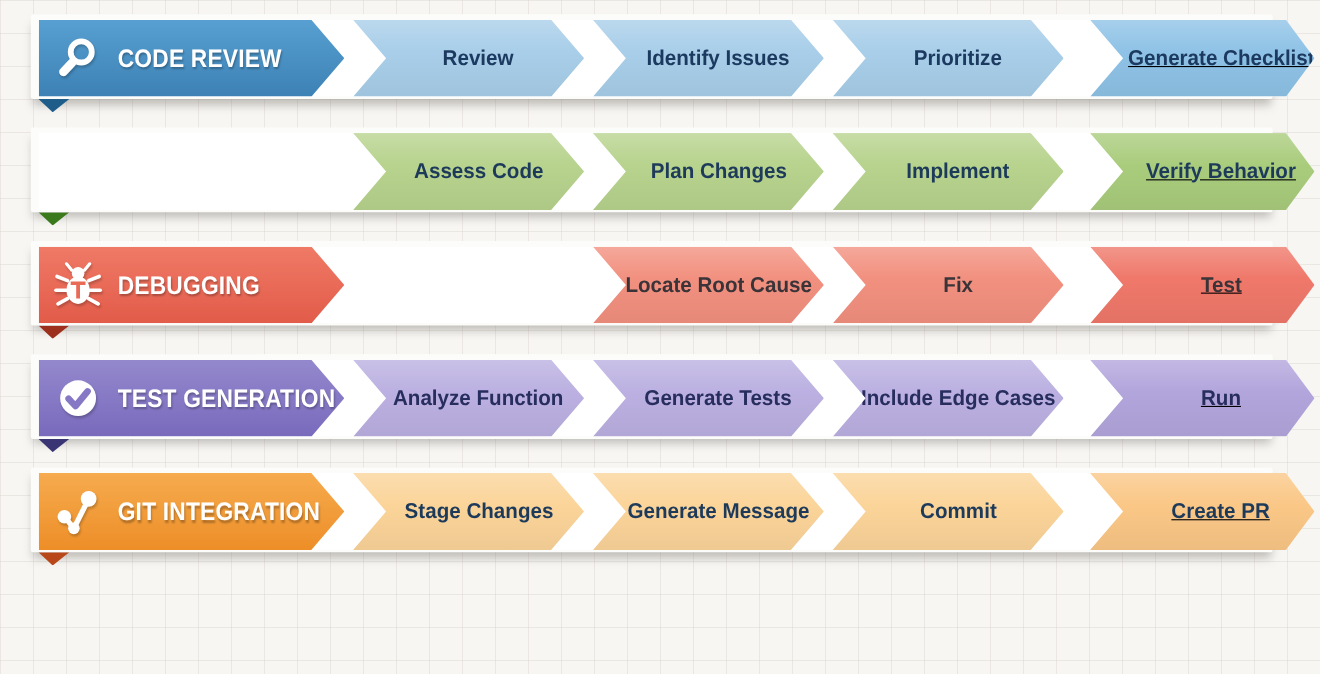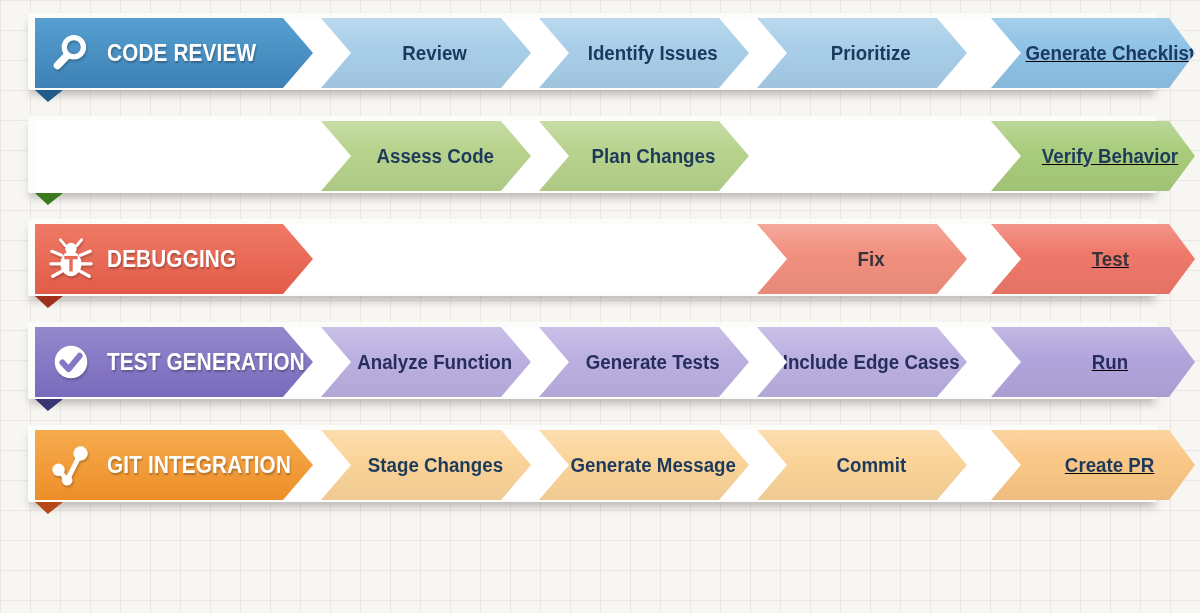--- a/index.html
+++ b/index.html
@@ -92,20 +92,23 @@
 
 <div class="row" style="--header-top: #85bb55; --header-bottom: #689f39; --fold: #3a7a1c; --step: #b7d38d; --step-last: #a9cc7c; --step-text: #1d3a5a; --accent: #76ad46;">
   <div class="backing"></div>
   <div class="strip">
     <div class="seg step st1">
         <span class="step-label">Assess Code</span>
       </div>
     <div class="seg step st2">
         <span class="step-label">Plan Changes</span>
       </div>
+    <div class="seg step st3">
+        <span class="step-label">Implement</span>
+      </div>
     <div class="seg step st4">
         <span class="step-label">Verify Behavior</span>
       </div>
   </div>
   <div class="fold"></div>
 </div>
 
 <div class="row" style="--header-top: #ef7a66; --header-bottom: #e25b49; --fold: #9d2f1d; --step: #f2907f; --step-last: #ef786a; --step-text: #3a3338; --accent: #e96b57;">
   <div class="backing"></div>
   <div class="strip">
@@ -121,20 +124,23 @@
           <line x1="14" y1="37" x2="5" y2="42" stroke="#fff" stroke-width="3.4" stroke-linecap="round"></line>
           <line x1="34" y1="37" x2="43" y2="42" stroke="#fff" stroke-width="3.4" stroke-linecap="round"></line>
           <circle cx="24" cy="13" r="6" fill="#fff"></circle>
           <ellipse cx="24" cy="29" rx="11" ry="13" fill="#fff"></ellipse>
           <line class="accent-stroke" x1="17" y1="22.5" x2="31" y2="22.5" stroke-width="3.4"></line>
           <line class="accent-stroke" x1="24" y1="22.5" x2="24" y2="37" stroke-width="3.6"></line>
         </svg>
       </span>
       <span class="title">DEBUGGING</span>
     </div>
+    <div class="seg step st2">
+        <span class="step-label">Locate Root Cause</span>
+      </div>
     <div class="seg step st3">
         <span class="step-label">Fix</span>
       </div>
     <div class="seg step st4">
         <span class="step-label">Test</span>
       </div>
   </div>
   <div class="fold"></div>
 </div>
 

